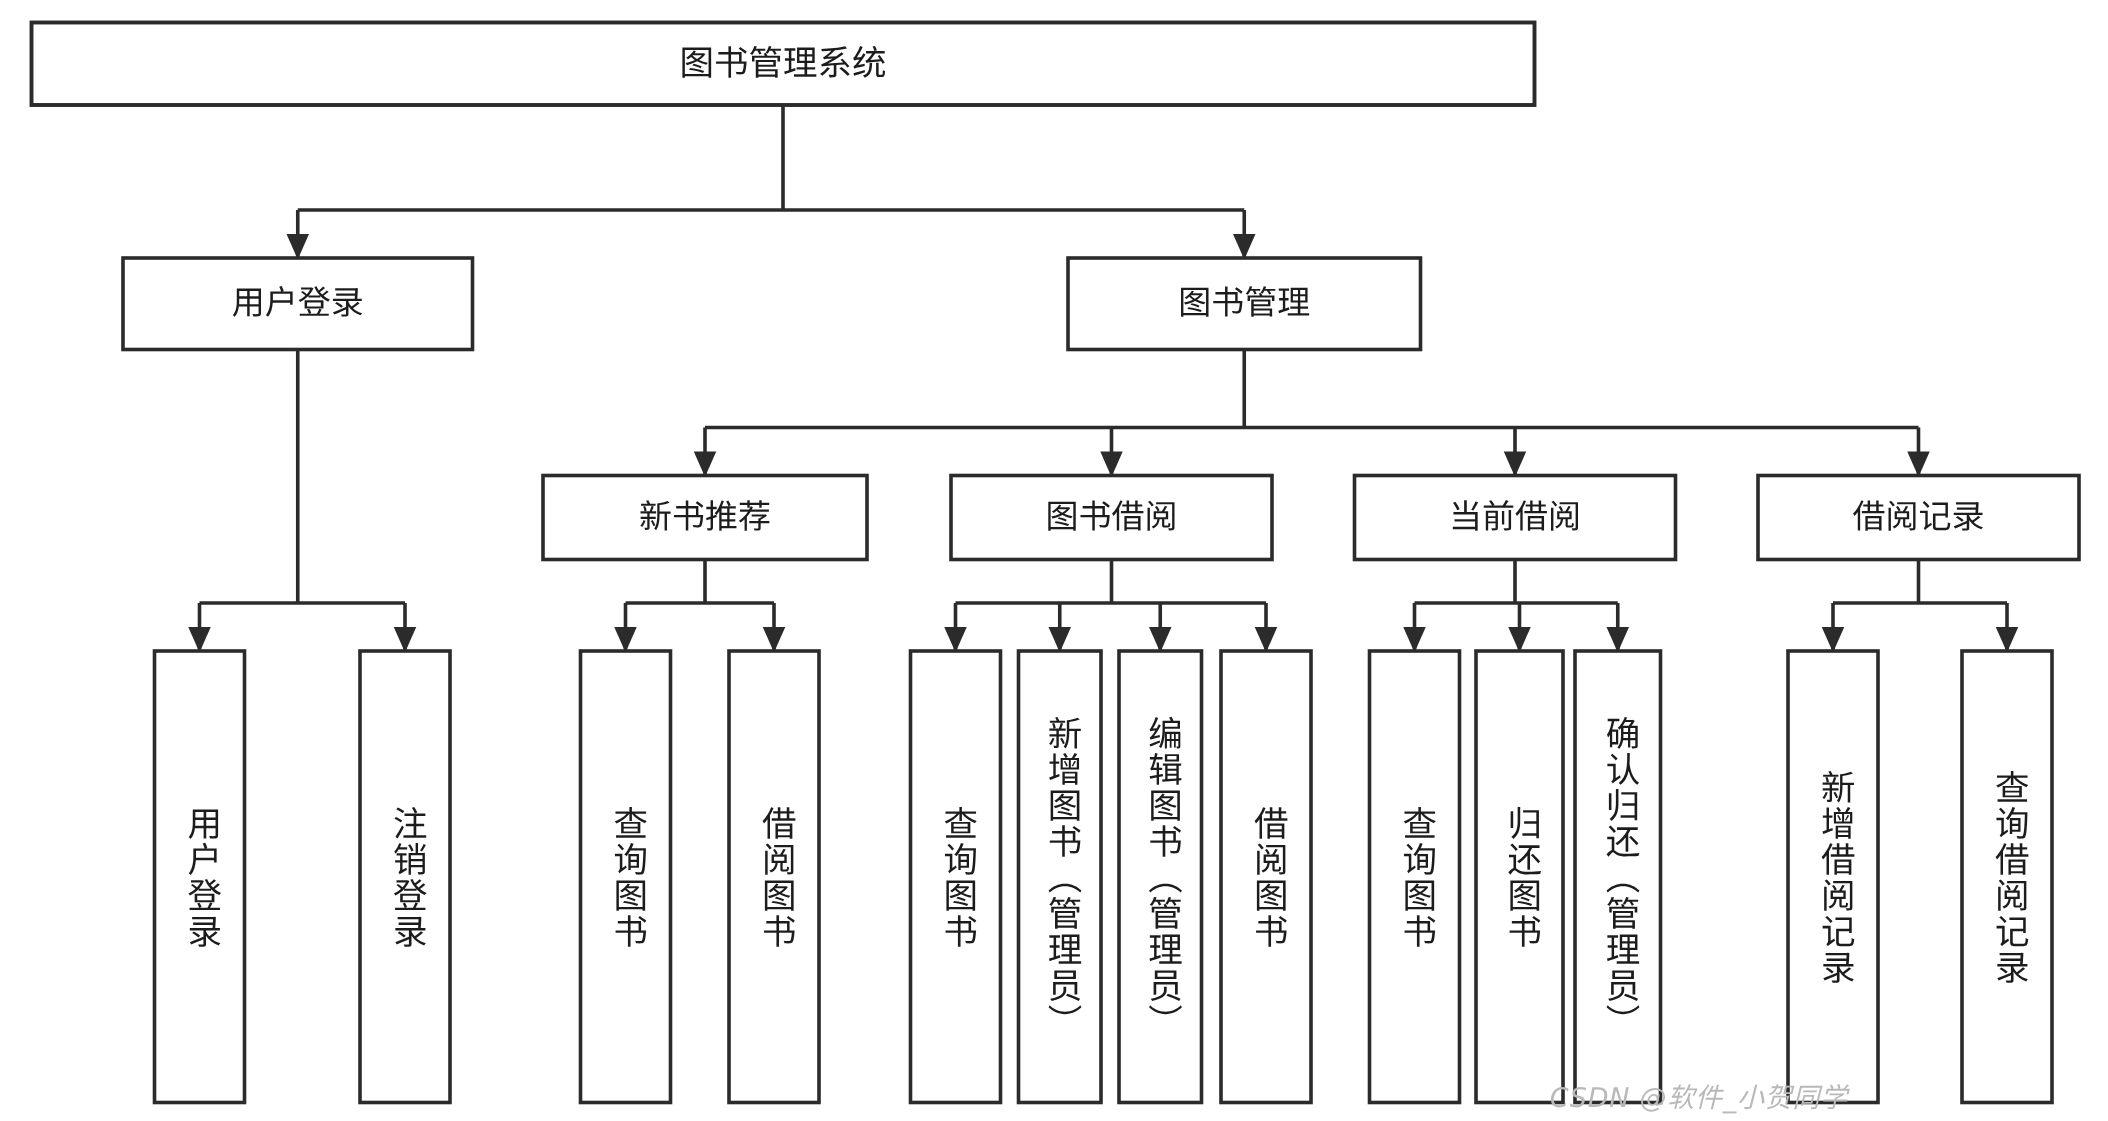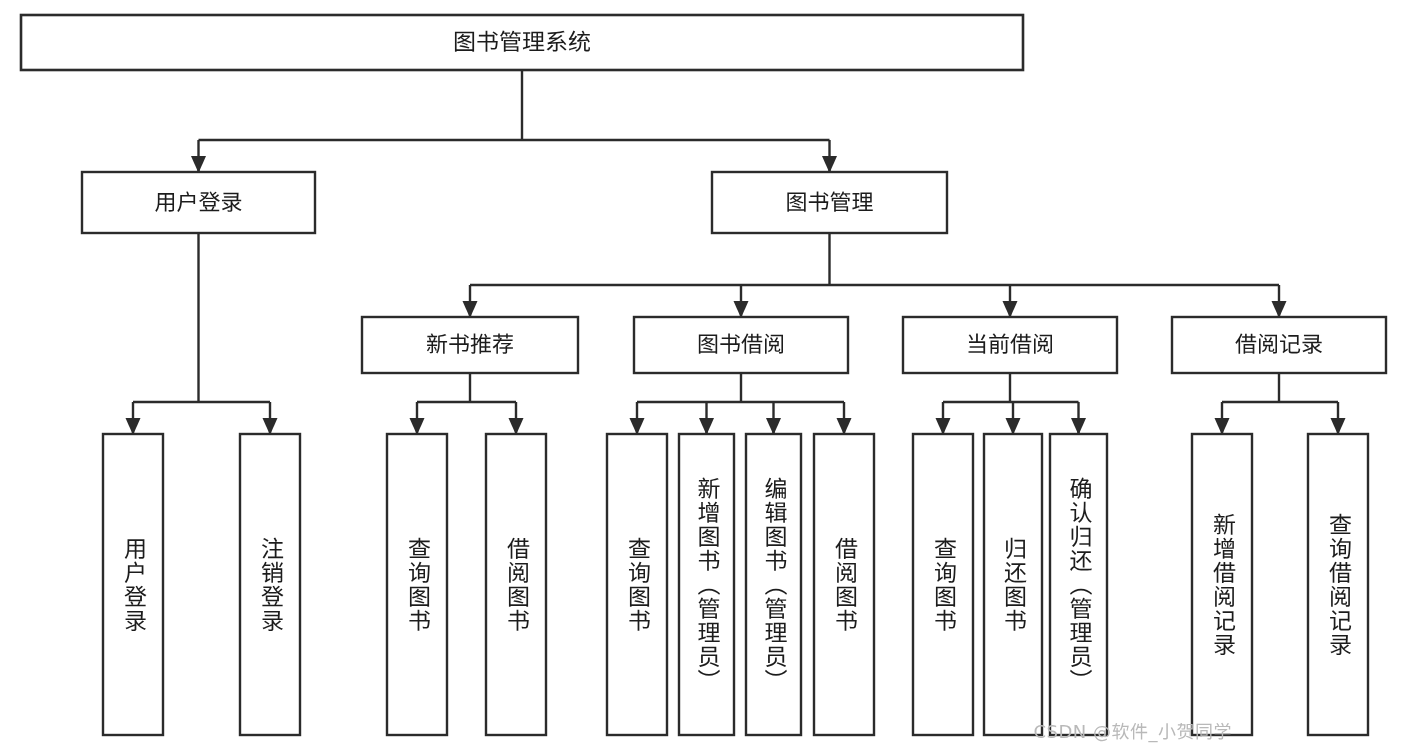--- a/index.html
+++ b/index.html
@@ -73,20 +73,21 @@
   }
   .watermark {
     position: absolute;
     right: 8px;
     bottom: 4px;
     font-family: "DejaVu Sans", "Liberation Sans", sans-serif;
     font-size: 18px;
     color: #b9b9b9;
     letter-spacing: 0.5px;
     user-select: none;
+    font-style: italic;
   }
 </style>
 </head>
 <body>
 
 <div id="diagram-root">
   <svg class="diagram-canvas" id="diagram-svg" viewBox="0 0 1405 747" xmlns="http://www.w3.org/2000/svg">
     <g id="connector-layer">
         <g>
           <line x1="522" y1="70" x2="522" y2="140" class="connector"></line>

